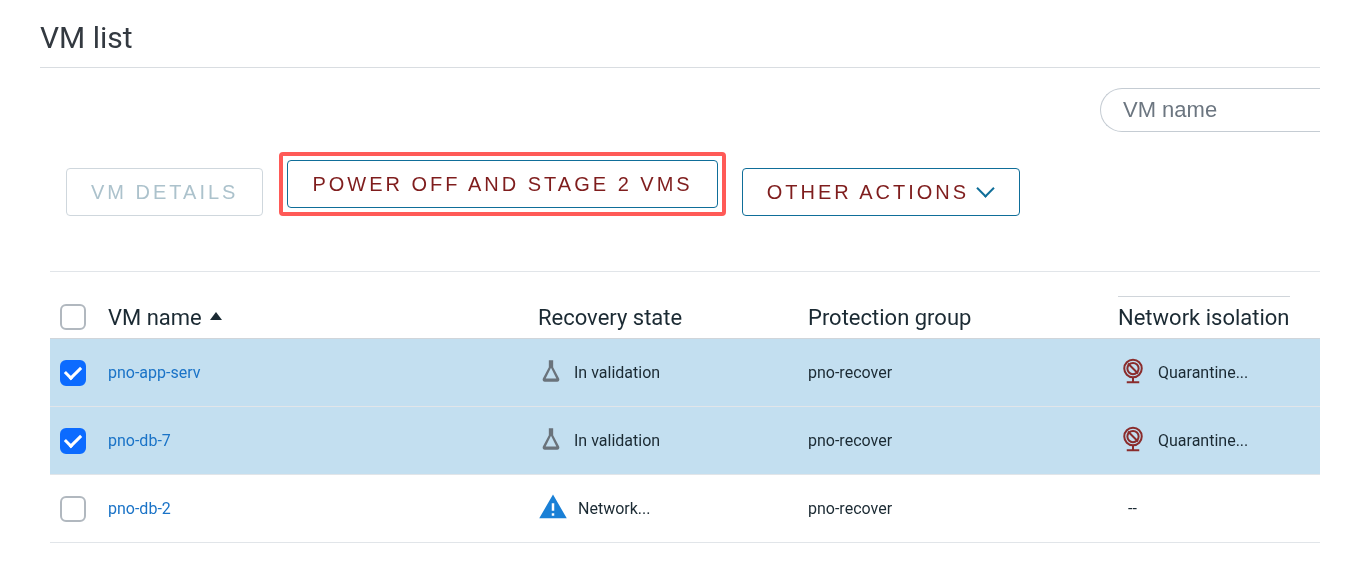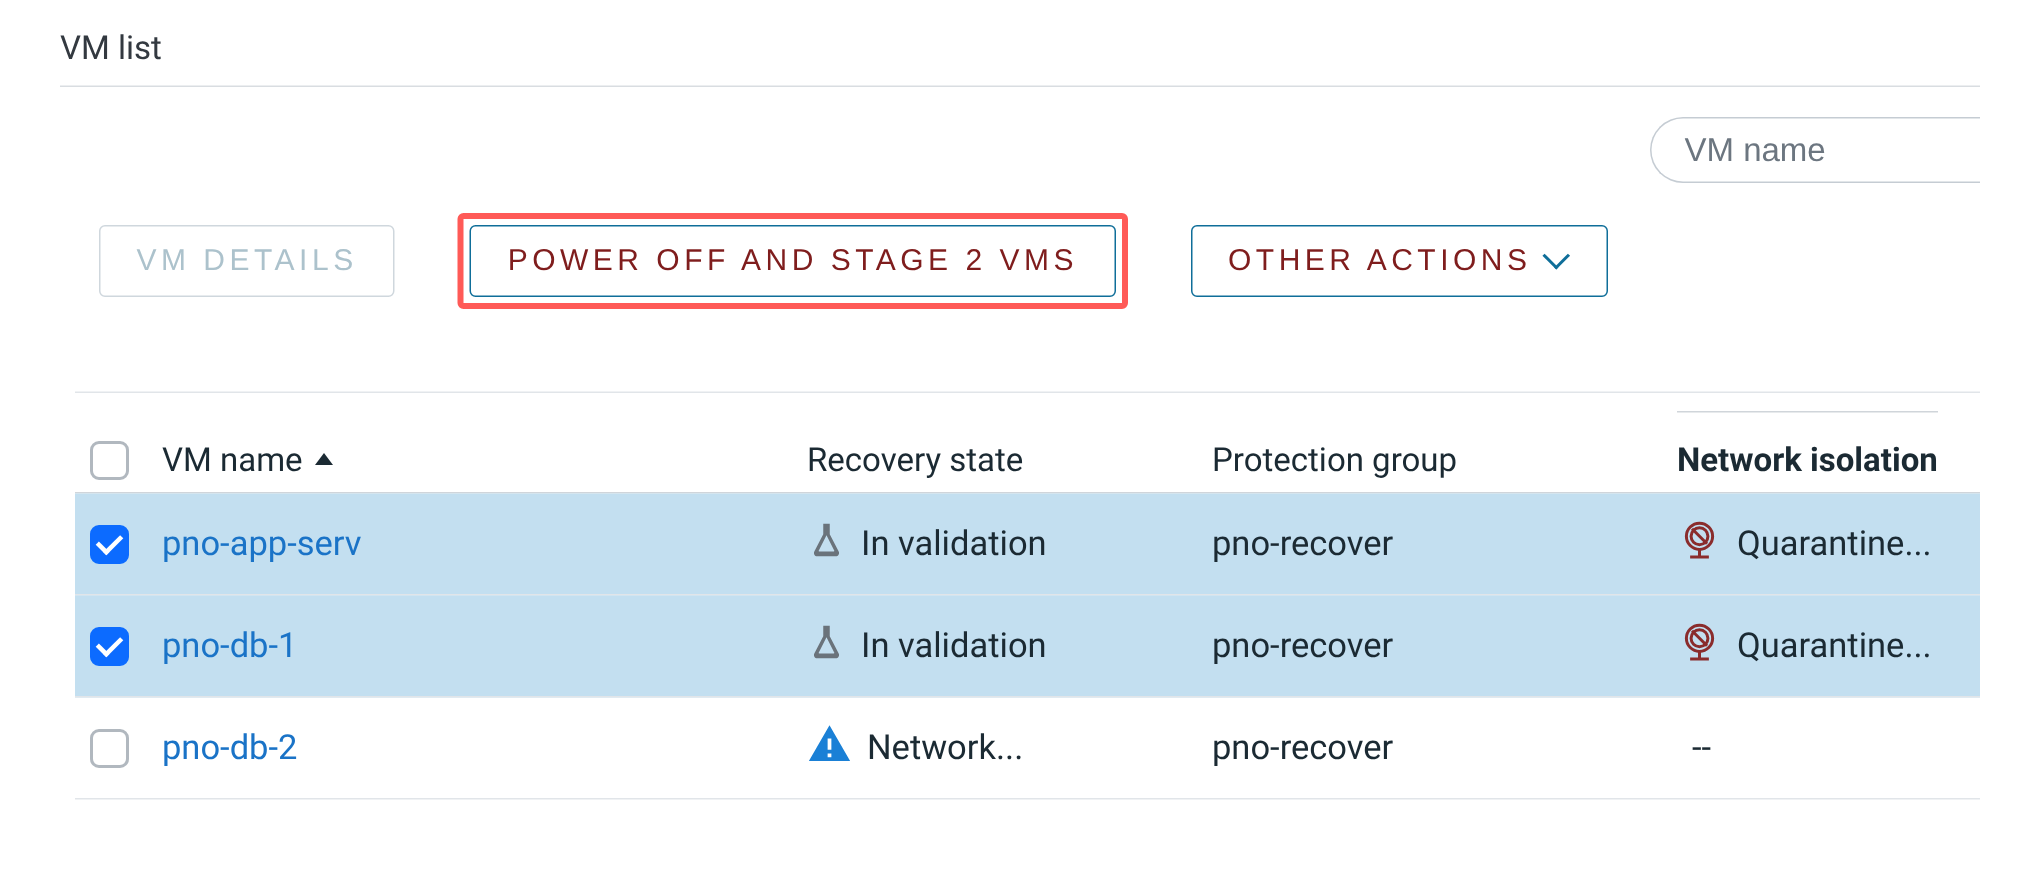--- a/index.html
+++ b/index.html
@@ -6,21 +6,21 @@
     body {
       font-family: -apple-system, BlinkMacSystemFont, "Segoe UI", Roboto, Helvetica, Arial, sans-serif;
       background: #fff;
       color: #1b2a33;
       width: 1350px;
       height: 582px;
       overflow: hidden;
       padding: 20px 30px 0 50px;
     }
     .page-title {
-      font-size: 22px;
+      font-size: 30px;
       font-weight: 400;
       color: #333940;
       padding-bottom: 12px;
       border-bottom: 1px solid #d9dde1;
       margin-bottom: 20px;
       margin-left: -10px;
     }
     .top-row {
       display: flex;
       justify-content: flex-end;
@@ -33,22 +33,22 @@
       border-radius: 22px 0 0 22px;
       border-right: none;
       padding: 0 22px;
       font-size: 22px;
       color: #5c6b77;
       background: #fff;
     }
     .search-box::placeholder { color: #6c7680; }
     .action-bar {
       display: flex;
-      gap: 42px;
-      align-items: center;
+      gap: 16px;
+      align-items: flex-end;
       margin-bottom: 55px;
       padding-left: 16px;
     }
     .btn {
       height: 48px;
       padding: 0 24px;
       border: 1px solid #0f6e99;
       background: #fff;
       color: #7f1d1d;
       font-size: 20px;
@@ -98,23 +98,22 @@
       padding-left: 10px;
     }
     .th-row {
       border-top: 1px solid #e1e5e9;
       border-bottom: 1px solid #d0d5da;
       align-items: flex-end;
       padding-bottom: 8px;
     }
     .th-row .col-isolation-wrap .col-border {
       border-top: 1px solid #d0d5da;
-      padding-top: 20px;
+      padding-top: 8px;
       display: block;
-      font-weight: bold;
     }
     .th {
       font-size: 22px;
       font-weight: 400;
       color: #1b2a33;
     }
     .col-check { width: 48px; flex: 0 0 48px; display:flex; align-items:center;}
     .col-name { width: 430px; flex: 0 0 430px; display:flex; align-items:center; gap:8px;}
     .col-state { width: 270px; flex: 0 0 270px; display:flex; align-items:center; gap:10px;}
     .col-group { width: 310px; flex: 0 0 310px; display:flex; align-items:center;}
@@ -145,21 +144,21 @@
       width: 7px; height: 13px;
       border-right: 3px solid #fff;
       border-bottom: 3px solid #fff;
       transform: rotate(45deg);
       margin-top: -3px;
     }
     .td-row.selected {
       background: #c3dff0;
     }
     .td {
-      font-size: 23px;
+      font-size: 16px;
       color: #1b2a33;
     }
     .link {
       color: #1a73c7;
     }
     .flask-icon svg { width: 26px; height: 26px; }
     .warn-icon svg { width: 30px; height: 30px; }
     .quarantine-icon svg { width: 30px; height: 30px; }
     .ellipsis-text {
       white-space: nowrap;
@@ -231,21 +230,21 @@
               </svg></span></span>
       <span class="ellipsis-text">Quarantine...</span>
     </div>
   </div>
 
   <div class="td-row selected">
     <div class="col-check">
       <span class="checkbox checked"></span>
     </div>
     <div class="col-name td">
-      <span class="link">pno-db-1</span>
+      <span class="link">pno-db-7</span>
     </div>
     <div class="col-state td">
       <span class="state-icon"><span class="flask-icon"><svg viewBox="0 0 24 24">
                 <path fill="#6a737b" d="M10 2v6.5L4.5 19c-.7 1.3.3 3 1.8 3h11.4c1.5 0 2.5-1.7 1.8-3L14 8.5V2h-4zm2 2h0v5l4.8 9.6c.2.3-.1.4-.3.4H7.5c-.2 0-.5-.1-.3-.4L12 9V4z"></path>
               </svg></span></span>
       <span>In validation</span>
     </div>
     <div class="col-group td">
       <span>pno-recover</span>
     </div>

